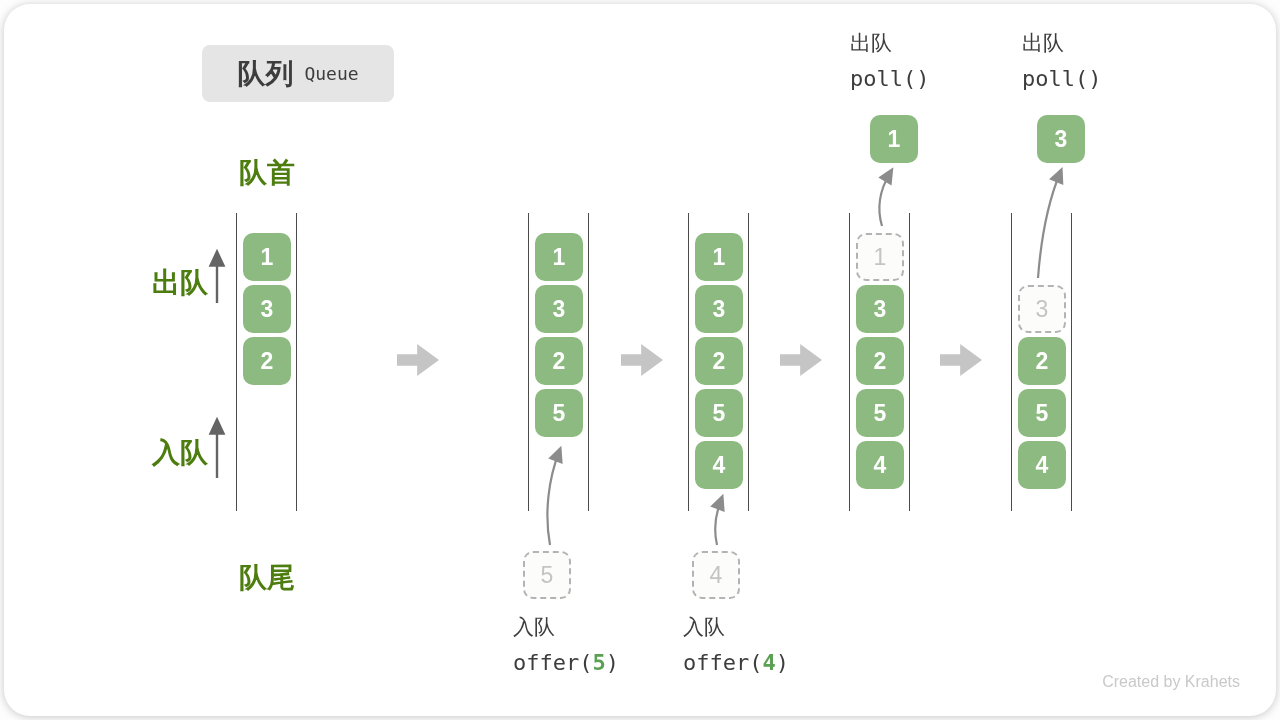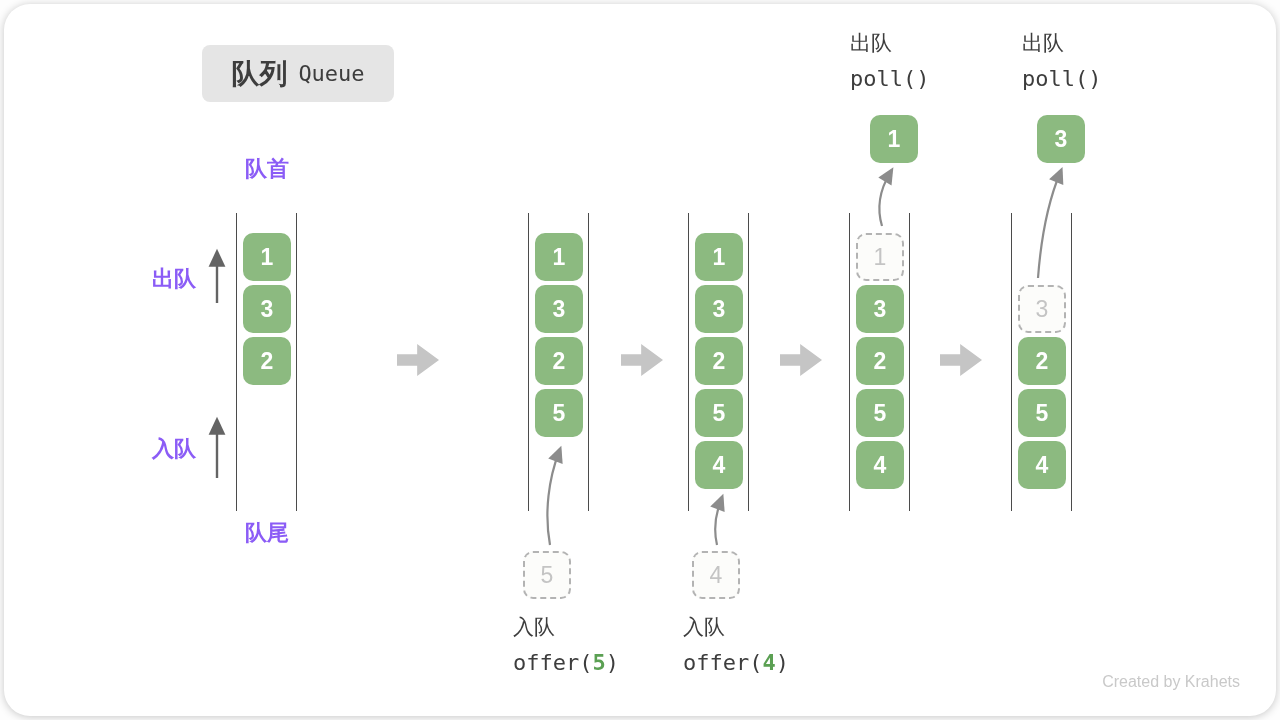--- a/index.html
+++ b/index.html
@@ -13,24 +13,24 @@
     box-shadow:0 1px 8px rgba(0,0,0,0.22);
   }
   .layer{position:absolute;inset:0;}
 
   .title-box{
     position:absolute;left:170px;top:45px;width:192px;height:57px;
     background:#e5e5e5;border-radius:8px;
     display:flex;align-items:center;justify-content:center;gap:11px;margin-left:32px;
   }
   .title-zh{font-weight:700;font-size:28px;color:#3d3d3d;}
-  .title-en{font-family:"DejaVu Sans Mono",monospace;font-size:22px;color:#3d3d3d;}
+  .title-en{font-family:"DejaVu Sans Mono",monospace;font-size:18px;color:#3d3d3d;}
 
   .zh-bold{
-    position:absolute;font-weight:700;font-size:22px;color:#8b5cf6;white-space:nowrap;text-align:right;
+    position:absolute;font-weight:700;font-size:28px;color:#4d7c0f;white-space:nowrap;text-align:right;
   }
   .centered{transform:translateX(-50%);}
 
   .channel{
     position:absolute;
     border-left:1.5px solid #4b4b4b;border-right:1.5px solid #4b4b4b;
   }
   .qbox{
     position:absolute;width:48px;height:48px;border-radius:10px;
     display:flex;align-items:center;justify-content:center;
@@ -63,21 +63,21 @@
 
 <div class="card"></div>
 <div class="layer">
 
   <div class="title-box">
     <span class="title-zh">队列</span>
     <span class="title-en">Queue</span>
   </div>
 
   <div class="zh-bold centered" style="left:267px;top:154px;">队首</div>
-  <div class="zh-bold centered" style="left:267px;top:518px;">队尾</div>
+  <div class="zh-bold centered" style="left:267px;top:559px;">队尾</div>
 
   <div class="zh-bold" style="left:152px;top:264px;">出队</div>
   <div class="zh-bold" style="left:152px;top:434px;">入队</div>
 
   <div id="queue-states-root">
       <div class="channel" style="left: 236px; top: 213px; width: 59px; height: 298px;"></div>
       <div class="qbox solid" style="left: 243px; top: 233px; background: rgb(140, 186, 128);">1</div>
       <div class="qbox solid" style="left: 243px; top: 285px; background: rgb(140, 186, 128);">3</div>
       <div class="qbox solid" style="left: 243px; top: 337px; background: rgb(140, 186, 128);">2</div>
       <div class="channel" style="left: 528px; top: 213px; width: 59px; height: 298px;"></div>

